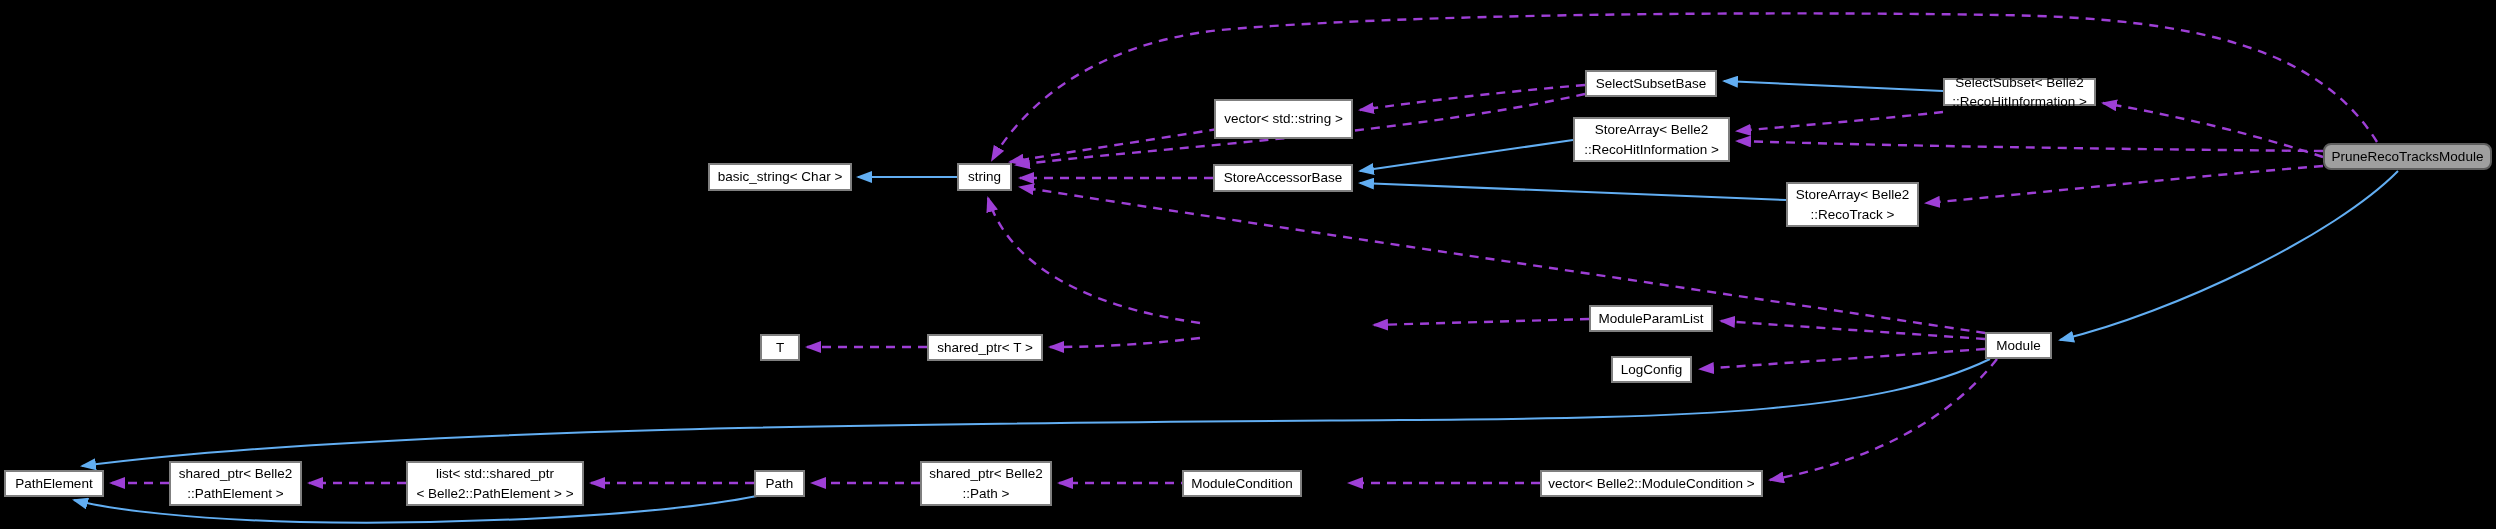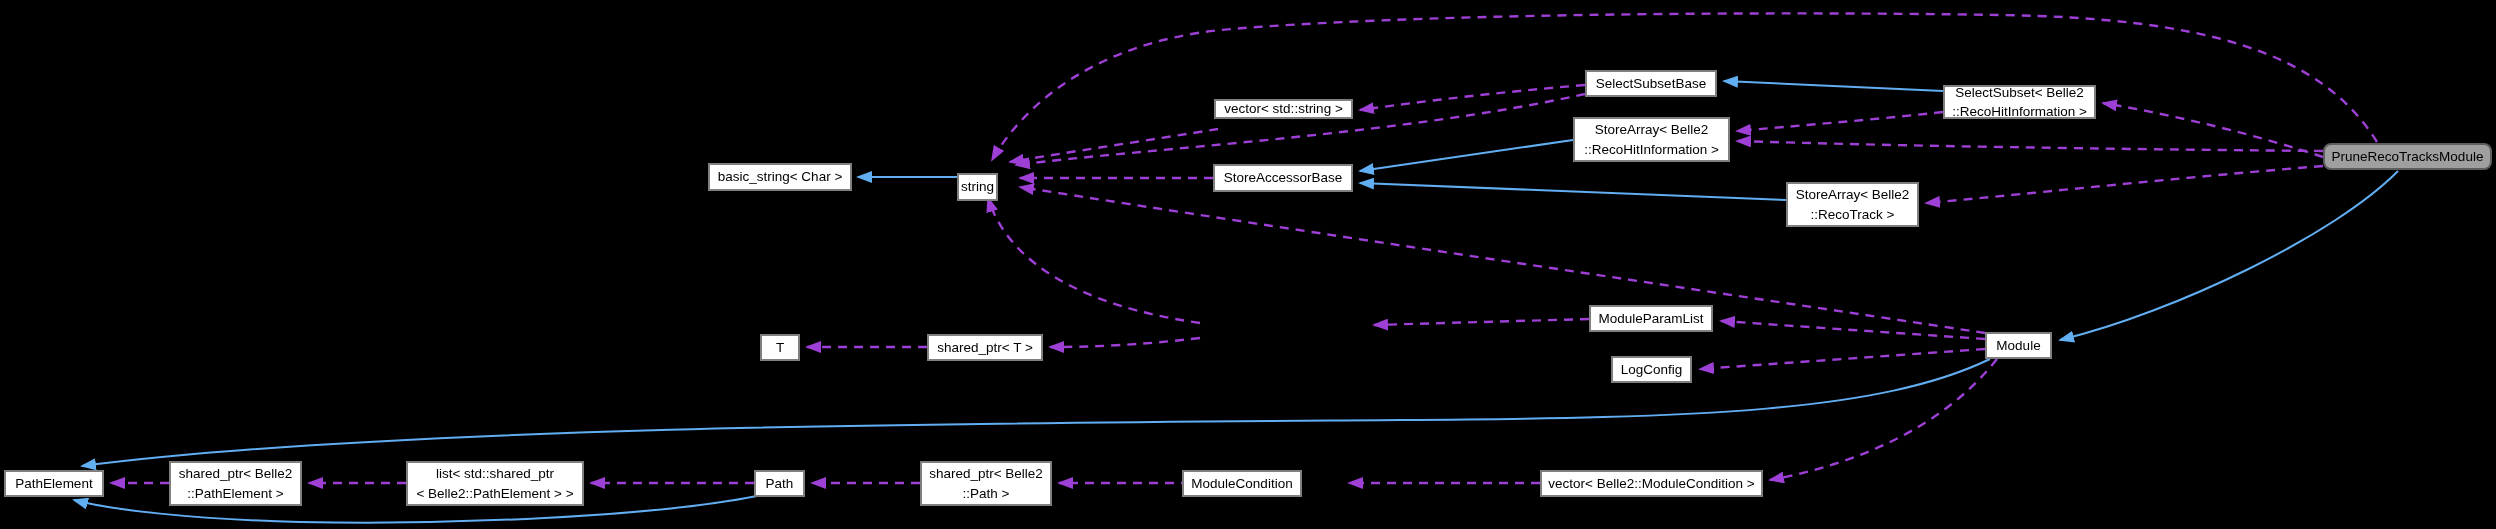--- a/index.html
+++ b/index.html
@@ -58,27 +58,27 @@
     <path class="edge-use" d="M 927 347 L 807 347" marker-end="url(#ah-use)"></path>
     <path class="edge-use" d="M 1540 483 L 1349 483" marker-end="url(#ah-use)"></path>
     <path class="edge-use" d="M 1222 483 L 1059 483" marker-end="url(#ah-use)"></path>
     <path class="edge-use" d="M 920 483 L 812 483" marker-end="url(#ah-use)"></path>
     <path class="edge-use" d="M 754 483 L 591 483" marker-end="url(#ah-use)"></path>
     <path class="edge-use" d="M 406 483 L 309 483" marker-end="url(#ah-use)"></path>
     <path class="edge-use" d="M 169 483 L 111 483" marker-end="url(#ah-use)"></path>
   </svg>
 
   <div class="node" style="left:708px;top:163px;width:144px;height:28px">basic_string&lt; Char &gt;</div>
-  <div class="node" style="left:957px;top:173px;width:41px;height:28px">string</div>
-  <div class="node" style="left:1214px;top:99px;width:139px;height:20px">vector&lt; std::string &gt;</div>
+  <div class="node" style="left:957px;top:163px;width:55px;height:28px">string</div>
+  <div class="node" style="left:1214px;top:99px;width:139px;height:40px">vector&lt; std::string &gt;</div>
   <div class="node" style="left:1213px;top:164px;width:140px;height:28px">StoreAccessorBase</div>
   <div class="node" style="left:1585px;top:70px;width:132px;height:27px">SelectSubsetBase</div>
   <div class="node" style="left:1573px;top:117px;width:157px;height:45px">StoreArray&lt; Belle2
 ::RecoHitInformation &gt;</div>
-  <div class="node" style="left:1943px;top:85px;width:153px;height:34px">SelectSubset&lt; Belle2
+  <div class="node" style="left:1943px;top:78px;width:153px;height:28px">SelectSubset&lt; Belle2
 ::RecoHitInformation &gt;</div>
   <div class="node" style="left:1786px;top:182px;width:133px;height:45px">StoreArray&lt; Belle2
 ::RecoTrack &gt;</div>
   <div class="node hl" style="left:2323px;top:143px;width:169px;height:27px">PruneRecoTracksModule</div>
   <div class="node" style="left:1589px;top:305px;width:124px;height:27px">ModuleParamList</div>
   <div class="node" style="left:1611px;top:356px;width:81px;height:27px">LogConfig</div>
   <div class="node" style="left:1985px;top:332px;width:67px;height:27px">Module</div>
   <div class="node" style="left:760px;top:334px;width:40px;height:27px">T</div>
   <div class="node" style="left:927px;top:334px;width:116px;height:27px">shared_ptr&lt; T &gt;</div>
   <div class="node" style="left:4px;top:470px;width:100px;height:27px">PathElement</div>

